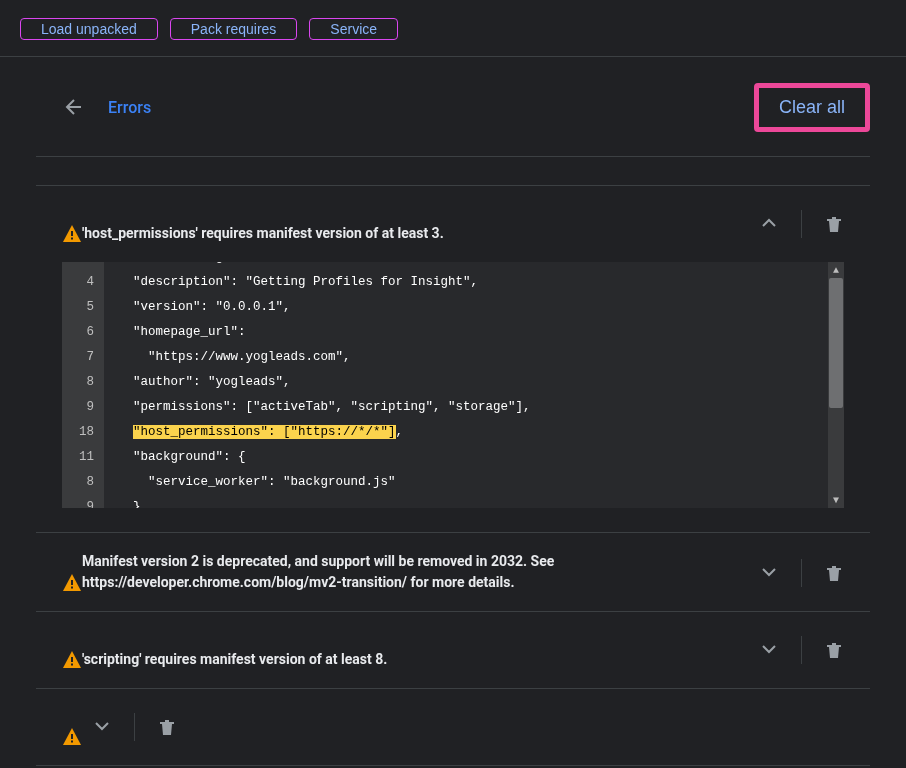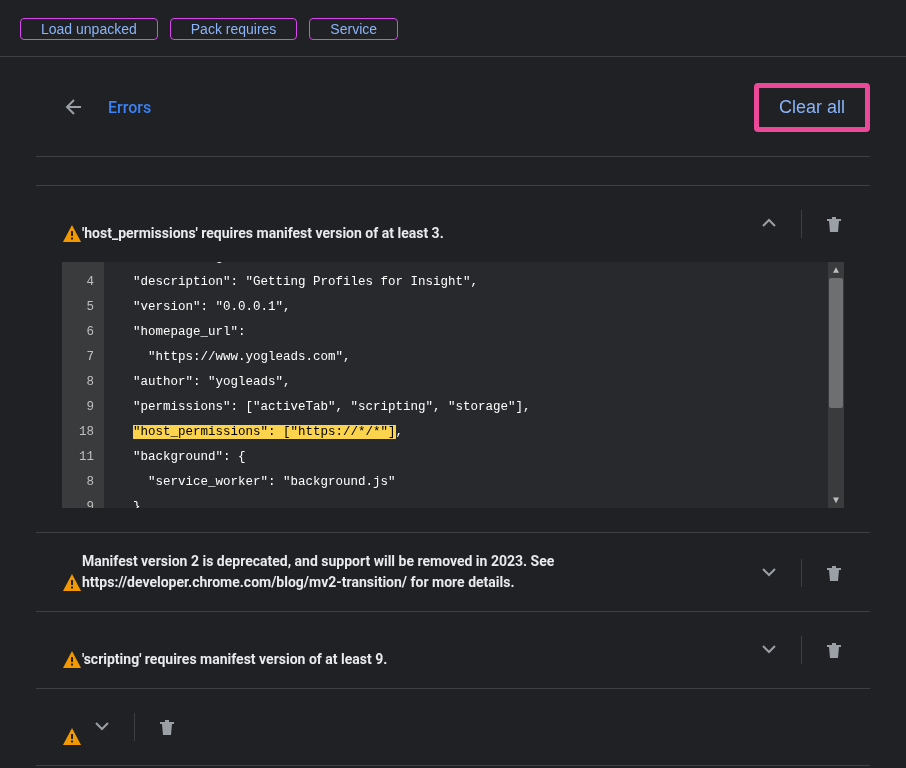--- a/index.html
+++ b/index.html
@@ -264,21 +264,21 @@
         <div style="height: 24px;"></div>
       </div>
       <div class="divider"></div>
       <div class="item">
         <div class="item-header">
           <span class="icon-warn">
             <svg width="20" height="20" viewBox="0 0 20 20">
               <use href="#warn-tri"></use>
             </svg>
           </span>
-          <div class="item-msg">Manifest version 2 is deprecated, and support will be removed in 2023. See https://developer.chrome.com/blog/mv2-transition/ for more details.</div>
+          <div class="item-msg">Manifest version 2 is deprecated, and support will be removed in 2032. See https://developer.chrome.com/blog/mv2-transition/ for more details.</div>
           <div class="item-actions">
             <span class="chevron">
               <svg width="20" height="20" viewBox="0 0 20 20">
                 <use href="#chev-down"></use>
               </svg>
             </span>
             <span class="action-sep"></span>
             <span class="trash">
               <svg width="20" height="20" viewBox="0 0 20 20">
                 <use href="#trash-ico"></use>
@@ -288,21 +288,21 @@
         </div>
       </div>
       <div class="divider"></div>
       <div class="item">
         <div class="item-header">
           <span class="icon-warn">
             <svg width="20" height="20" viewBox="0 0 20 20">
               <use href="#warn-tri"></use>
             </svg>
           </span>
-          <div class="item-msg">'scripting' requires manifest version of at least 9.</div>
+          <div class="item-msg">'scripting' requires manifest version of at least 8.</div>
           <div class="item-actions">
             <span class="chevron">
               <svg width="20" height="20" viewBox="0 0 20 20">
                 <use href="#chev-down"></use>
               </svg>
             </span>
             <span class="action-sep"></span>
             <span class="trash">
               <svg width="20" height="20" viewBox="0 0 20 20">
                 <use href="#trash-ico"></use>

